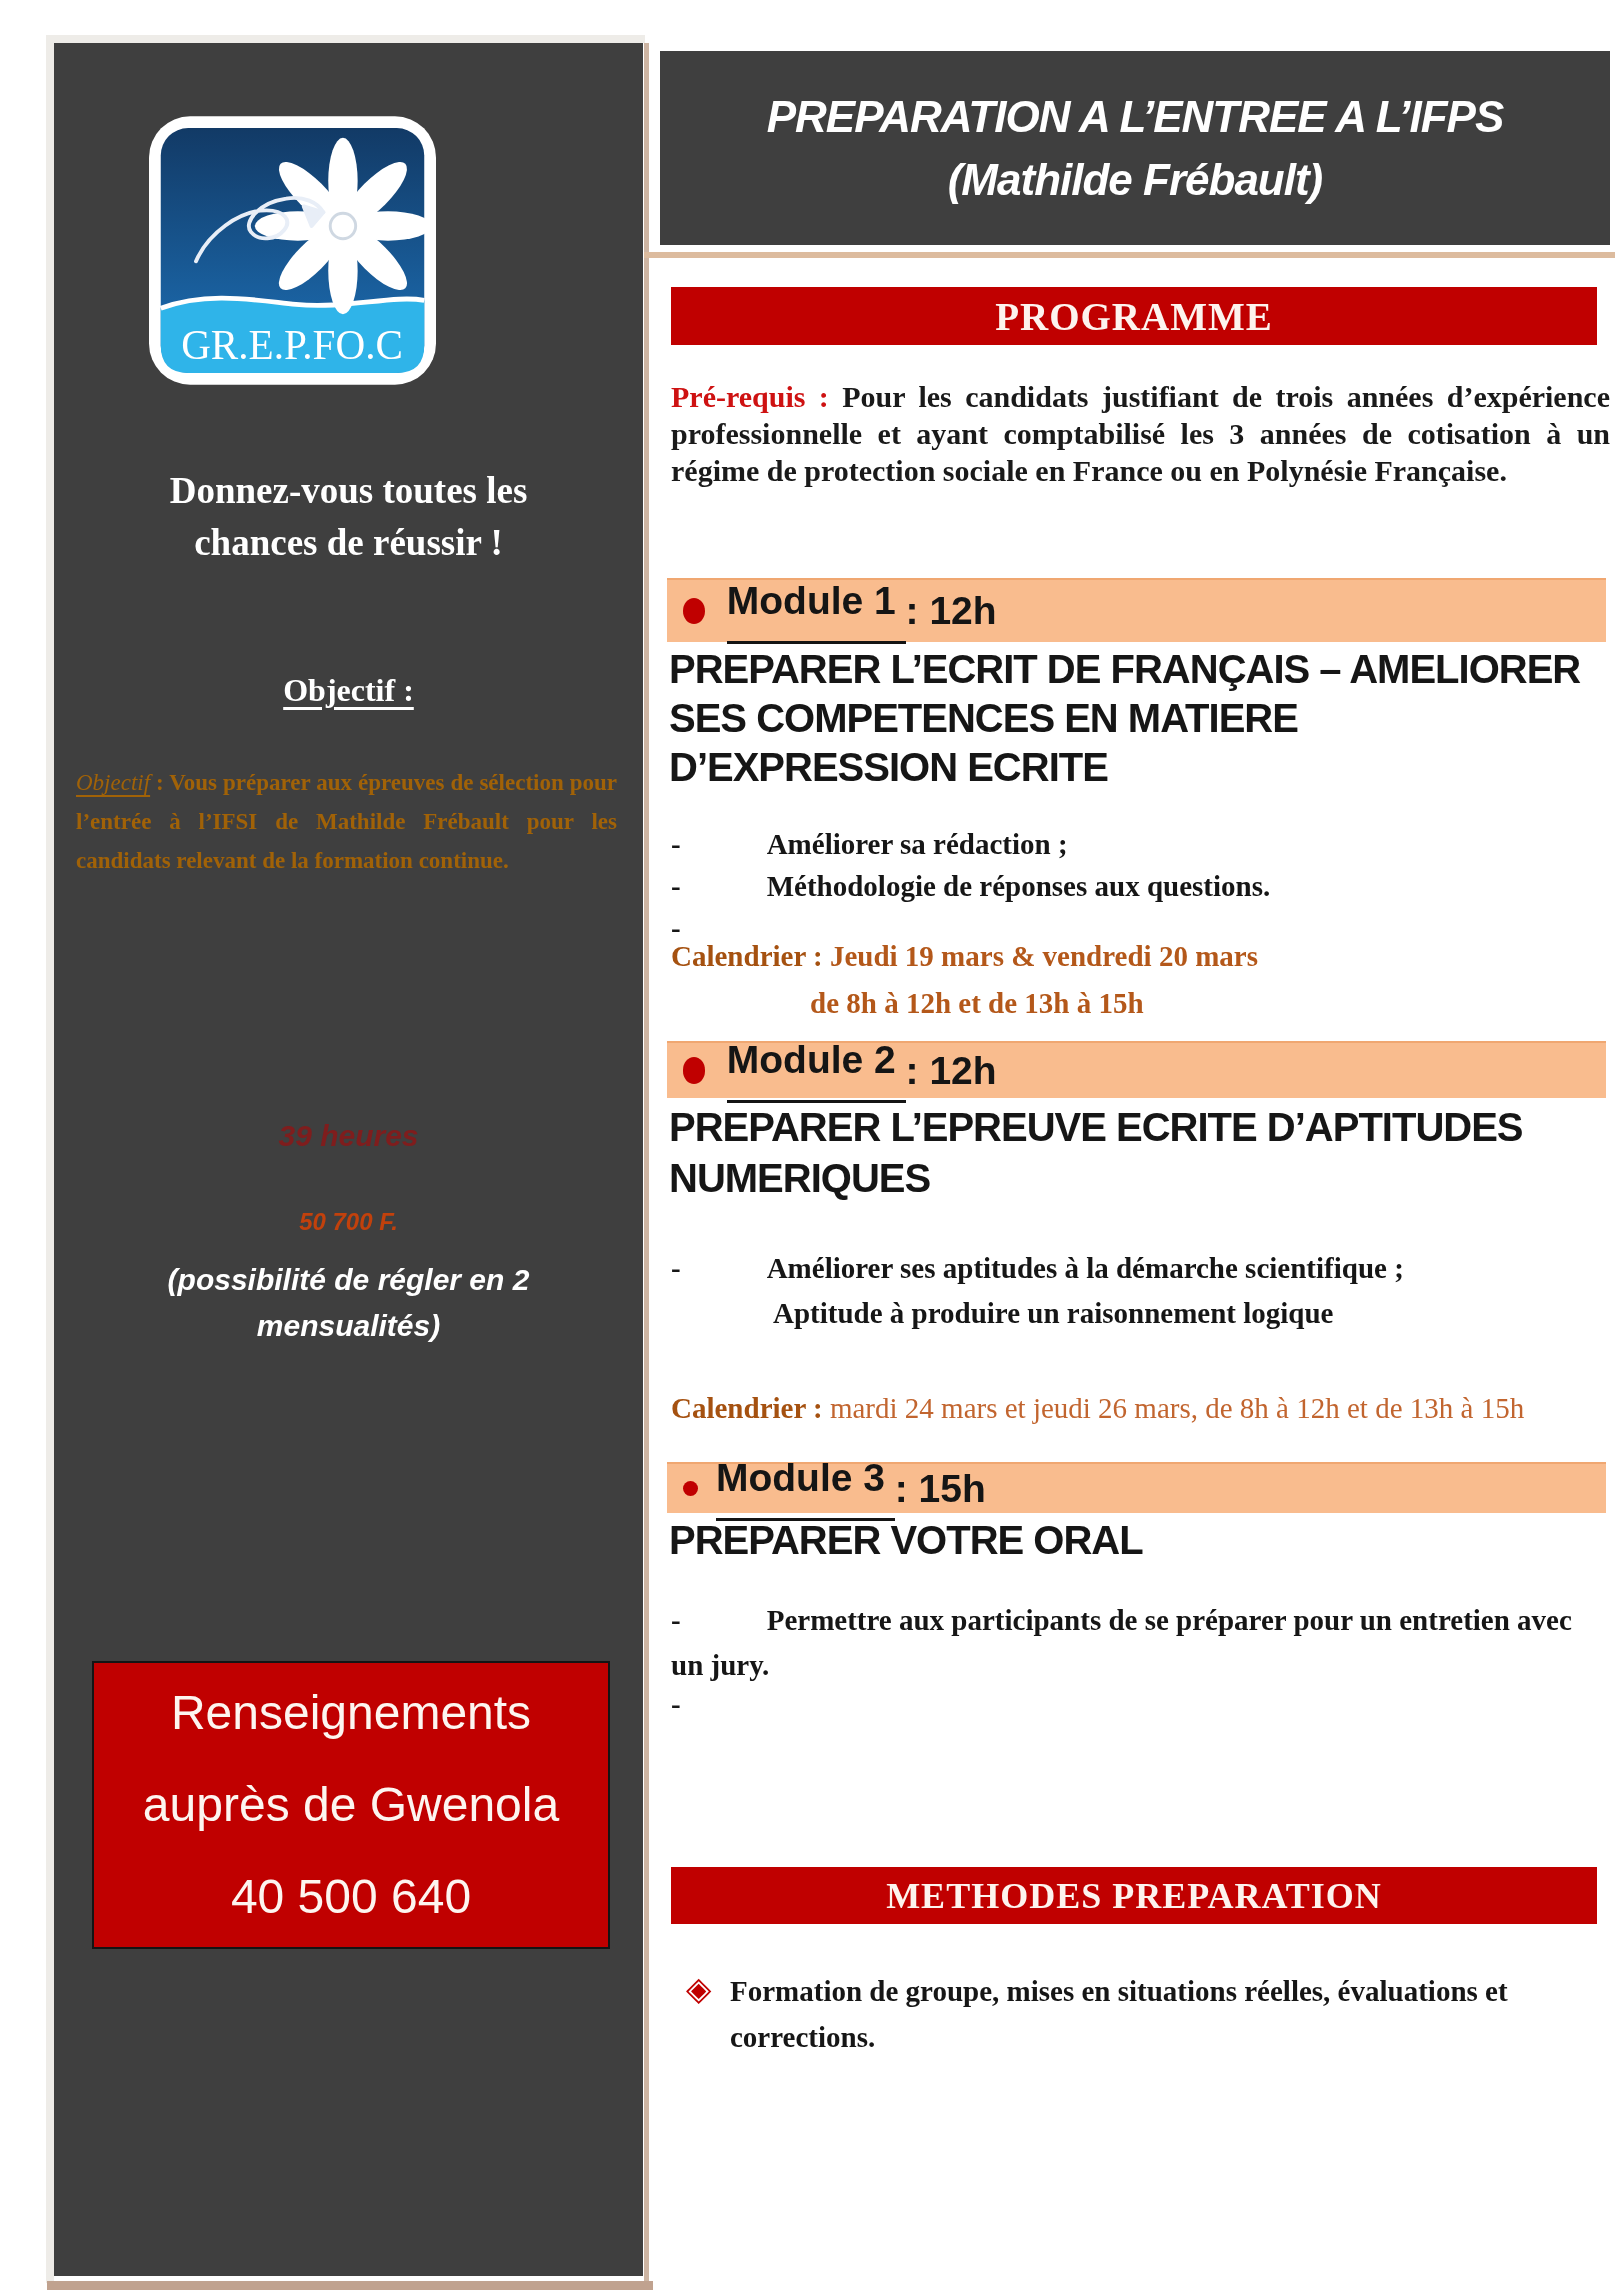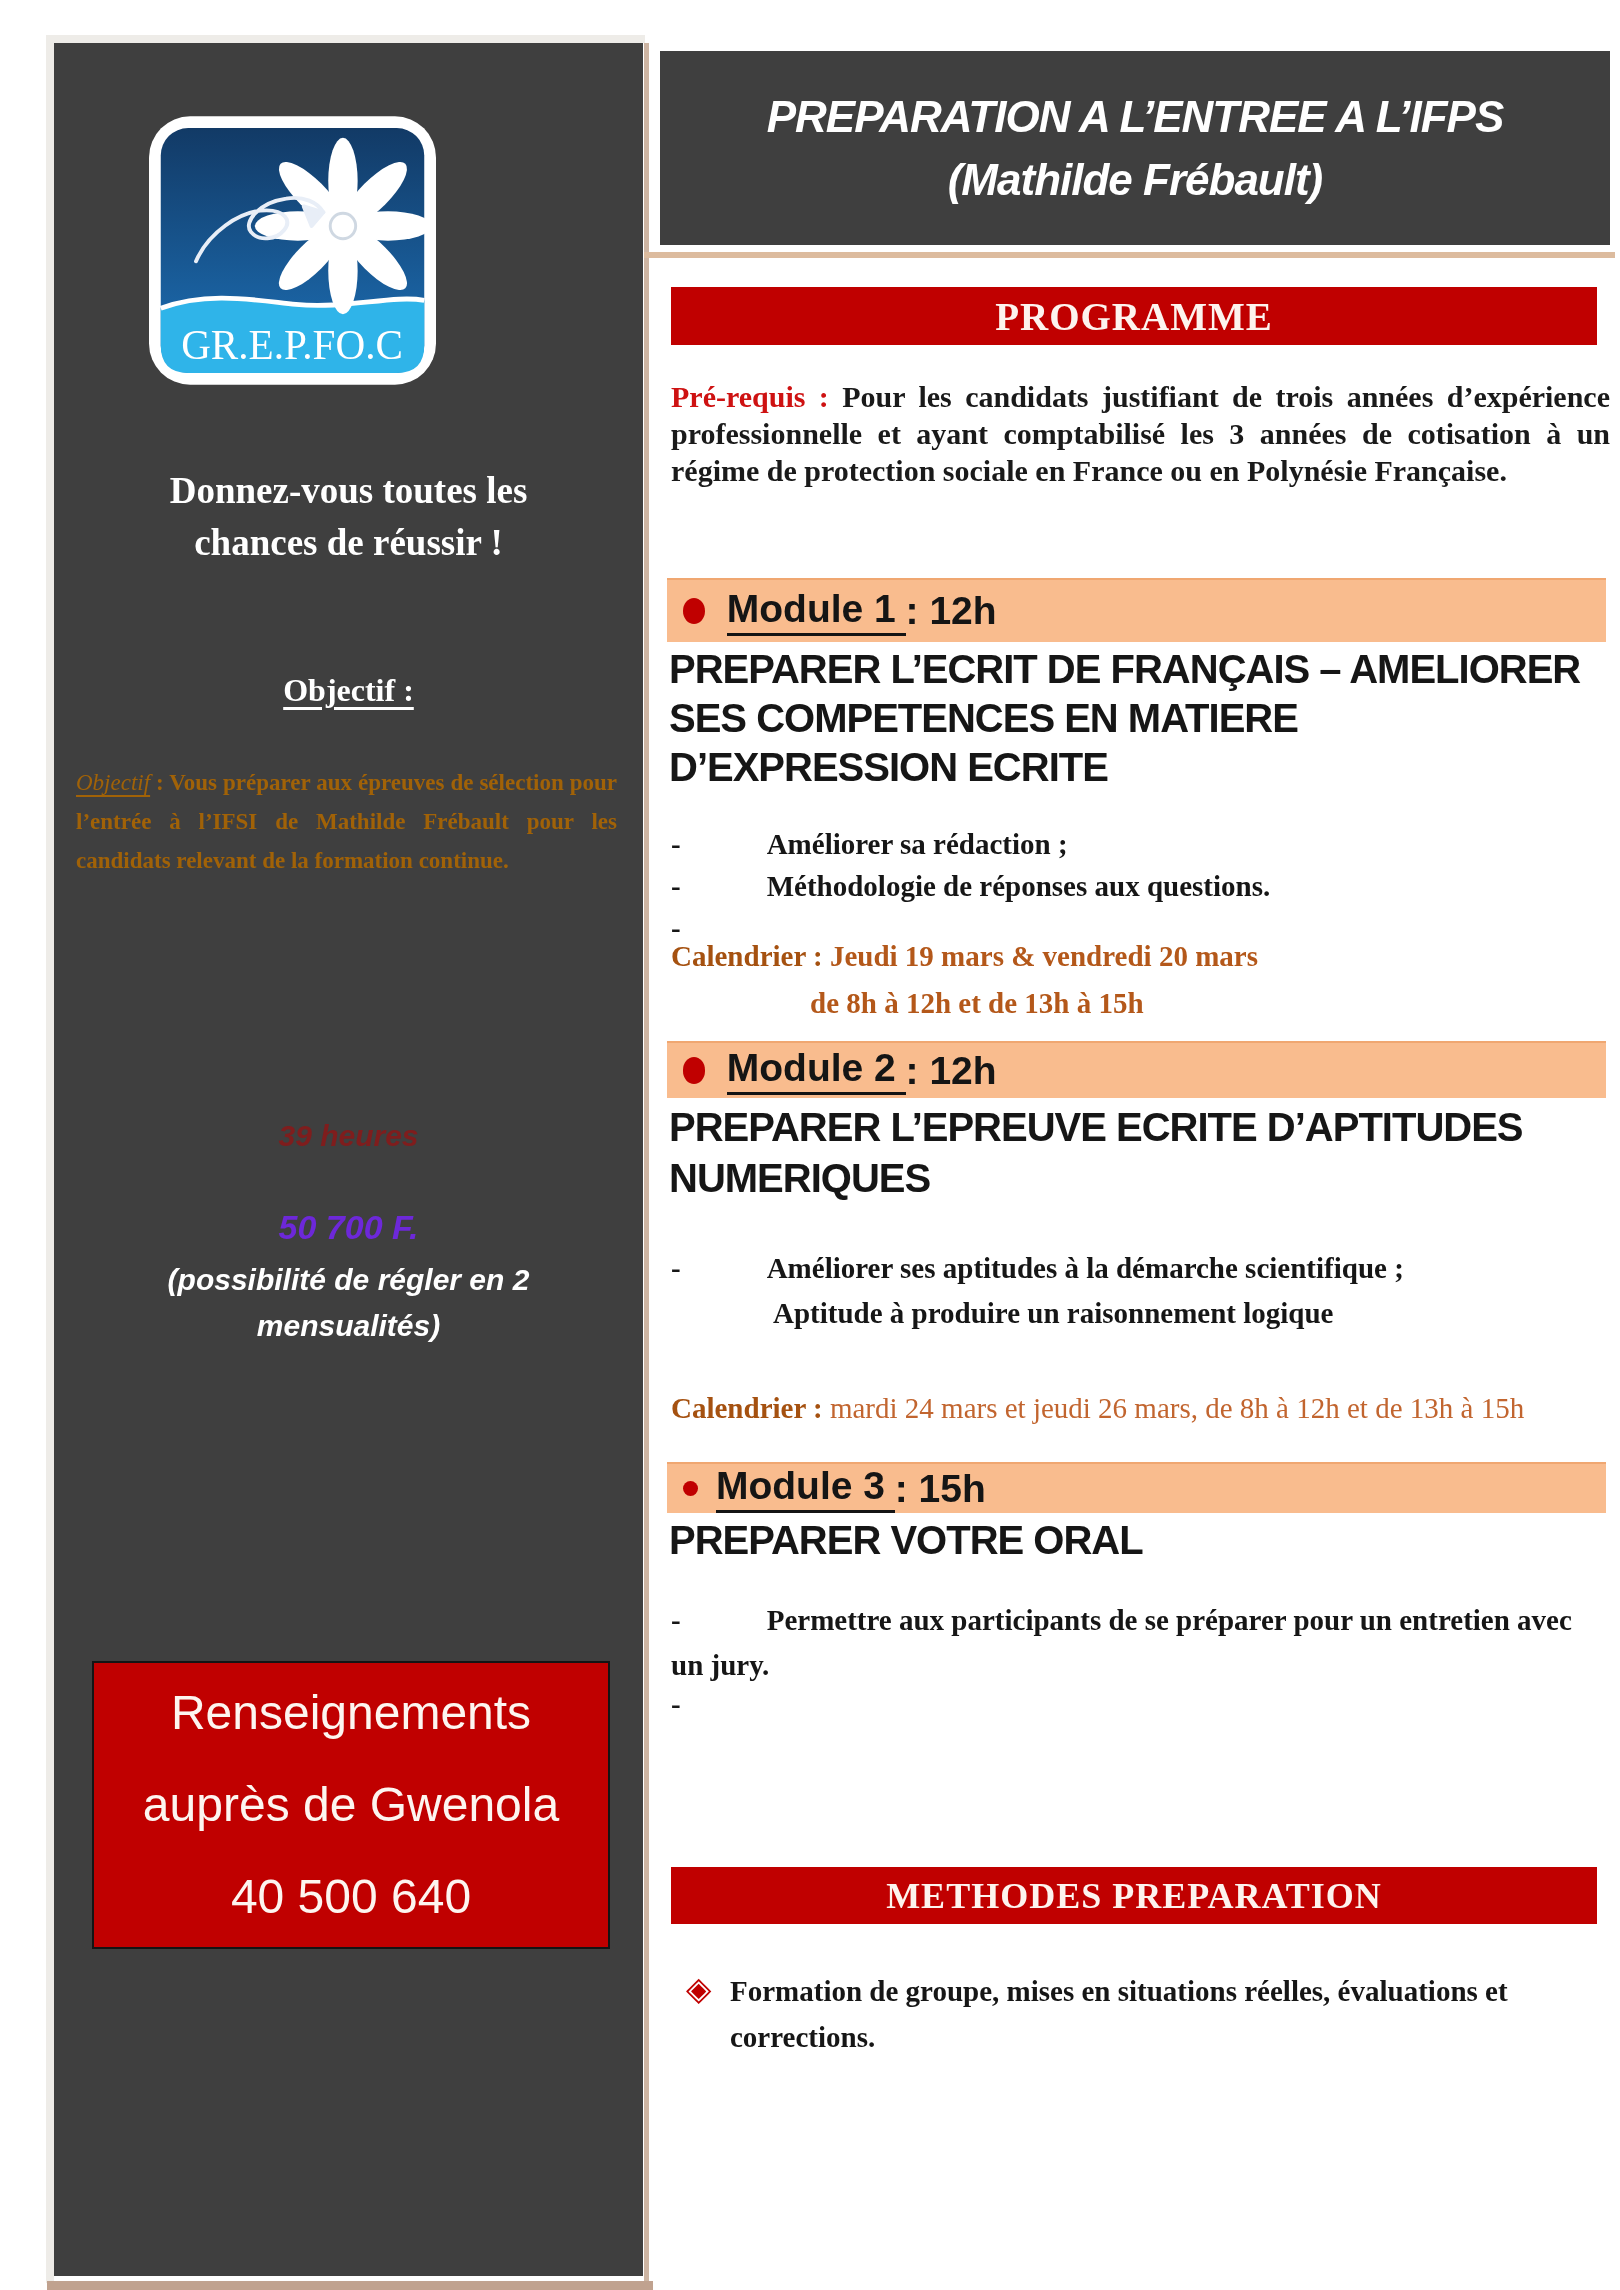--- a/index.html
+++ b/index.html
@@ -20,22 +20,22 @@
   .side-tagline{left:74px;top:465px;width:549px;text-align:center;color:#ffffff;
       font-weight:700;font-size:37px;line-height:52px;}
   .side-objectif-h{left:74px;top:672px;width:549px;text-align:center;color:#ffffff;
       font-weight:700;font-size:32px;}
   .side-objectif-h .u{text-decoration:underline;text-underline-offset:5.9px;}
   .side-para{left:76px;top:763px;width:541px;color:#a16207;font-weight:700;
       font-size:23px;line-height:39px;text-align:justify;}
   .side-para .lbl{font-style:italic;font-weight:400;text-decoration:underline;text-underline-offset:4.9px;}
   .side-hours{left:74px;top:1119px;width:549px;text-align:center;color:#7f1d1d;
       font-family:"Liberation Sans",sans-serif;font-weight:700;font-style:italic;font-size:30px;}
-  .side-price{left:74px;top:1208px;width:549px;text-align:center;color:#6d28d9;
-      font-family:"Liberation Sans",sans-serif;font-weight:700;font-style:italic;font-size:34px;}
+  .side-price{left:74px;top:1208px;width:549px;text-align:center;color:#c2410c;
+      font-family:"Liberation Sans",sans-serif;font-weight:700;font-style:italic;font-size:24px;}
   .side-note{left:74px;top:1257px;width:549px;text-align:center;color:#ffffff;
       font-family:"Liberation Sans",sans-serif;font-weight:700;font-style:italic;
       font-size:30px;line-height:46px;}
   .contact-box{left:92px;top:1661px;width:518px;height:288px;background:#c00000;
       border:2.9px solid #141414;box-sizing:border-box;display:flex;flex-direction:column;
       align-items:center;justify-content:center;color:#fdf5f0;
       font-family:"Liberation Sans",sans-serif;font-size:48px;line-height:92px;font-weight:400;}
 
   
   .header-box{left:660px;top:51px;width:950px;height:194px;background:#3f3f3f;
@@ -53,21 +53,21 @@
 
   .module-bar{left:667px;width:939px;background:#f9bc8e;border-top:2px solid #f0a771;
       box-sizing:border-box;display:flex;align-items:center;padding-left:15.7px;
       font-family:"Liberation Sans",sans-serif;font-weight:700;font-size:39px;color:#151515;}
   .m1bar{top:578px;height:64px;}
   .m2bar{top:1041px;height:57px;}
   .m3bar{top:1462px;height:51px;}
   .bullet-dot{display:inline-block;background:#c00000;border-radius:50%;margin-right:21.6px;}
   .dot-big{width:22.5px;height:26.5px;}
   .dot-small{width:15.7px;height:15.7px;margin-right:17.6px;}
-  .mod-label{border-bottom:3.9px solid #141414;padding-right:9.8px;padding-bottom:2px;}
+  .mod-label{border-bottom:3.9px solid #141414;padding-right:9.8px;padding-bottom:18px;}
 
   .mod-title{font-family:"Liberation Sans",sans-serif;font-weight:700;color:#161616;
       font-size:40px;letter-spacing:-1px;}
   .mod-title div{white-space:nowrap;}
   .m1title{left:669px;top:645px;line-height:49px;}
   .m2title{left:669px;top:1102px;line-height:51px;}
   .m3title{left:669px;top:1517px;line-height:47px;}
 
   .dashlist{font-size:29px;font-weight:700;line-height:42px;color:#161616;}
   .m1list{left:671px;top:823px;width:931px;}

